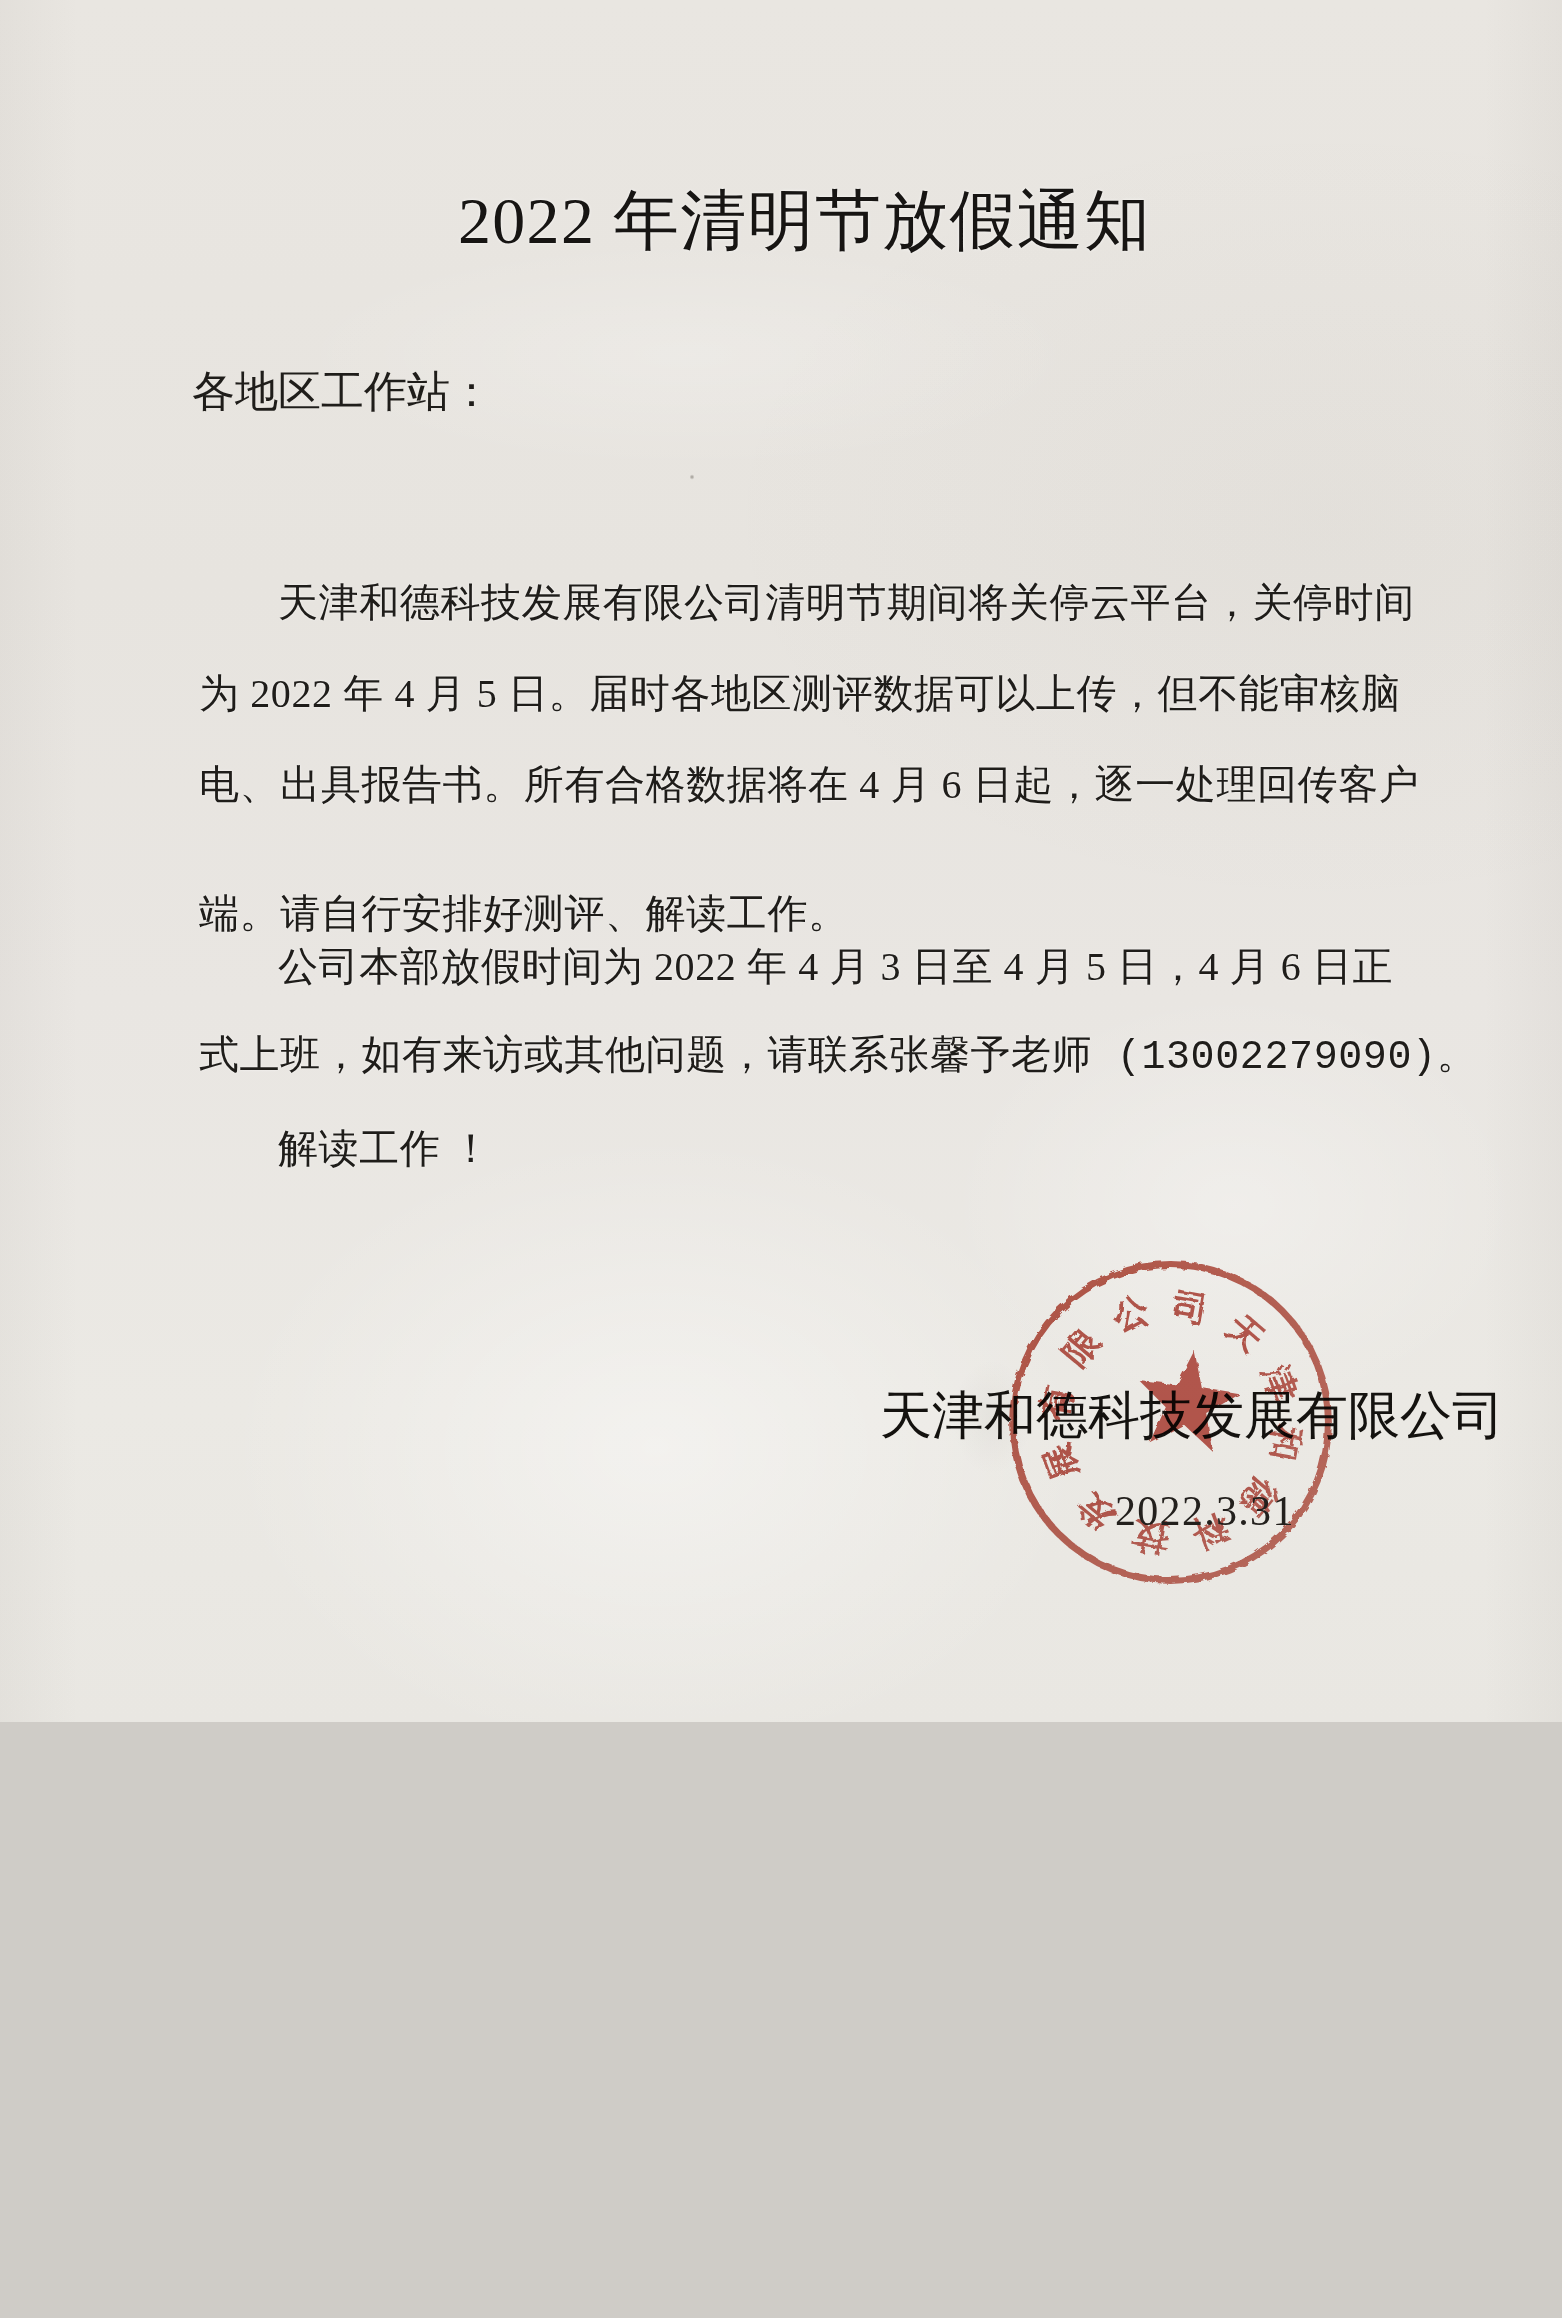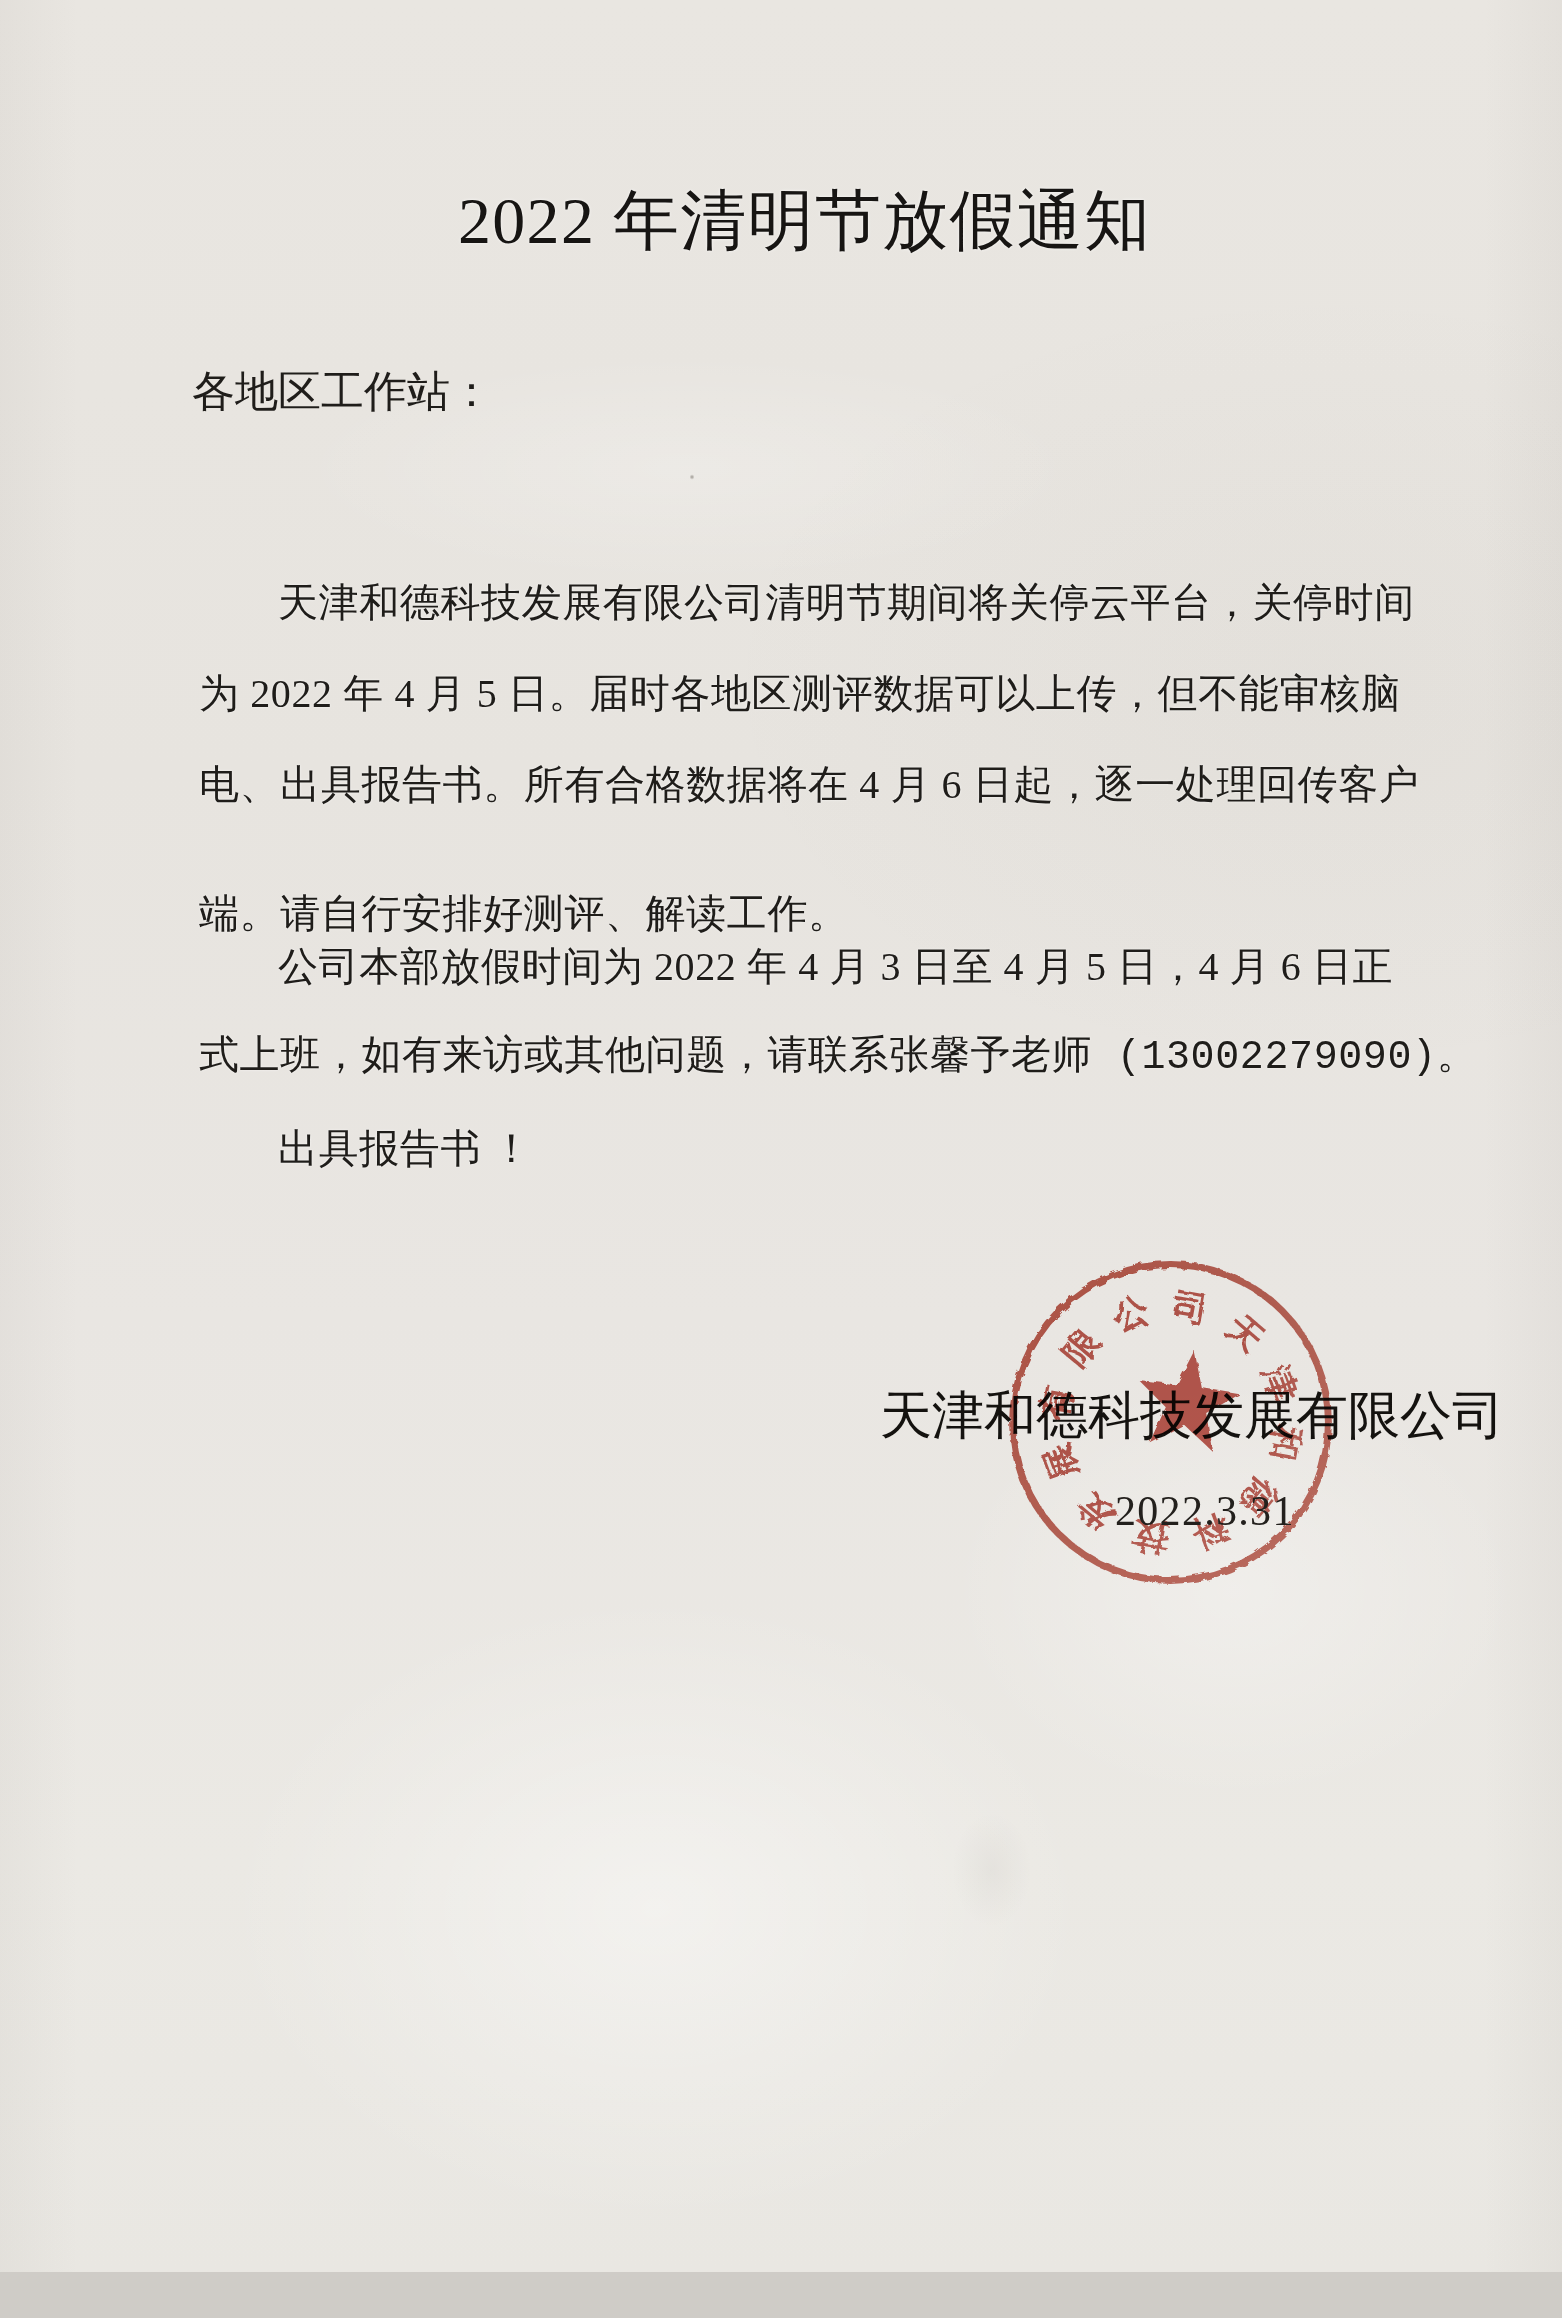--- a/index.html
+++ b/index.html
@@ -1,18 +1,18 @@
 <!DOCTYPE html>
 <html style="font-size:10px"><head>
 <meta charset="utf-8">
 <style>
   html,body{margin:0;padding:0;background:#cfccc7;}
   .page{
     position:relative;
-    width:1562px;height:2272px;
+    width:1562px;height:1722px;
     overflow:hidden;
     font-family:"Liberation Serif","DejaVu Serif",serif;
     color:#1f1d1a;
     background:
       radial-gradient(569px 164px at 44% 20.6%, rgba(255,255,255,0.20), transparent 70%),
       radial-gradient(696px 506px at 42% 84%, rgba(255,255,255,0.40), transparent 62%),
       radial-gradient(443px 329px at 79% 70%, rgba(255,255,255,0.28), transparent 65%),
       radial-gradient(57px 82px at 63.5% 82.3%, rgba(90,80,70,0.06), transparent 70%),
       radial-gradient(885px 569px at 85% 30%, rgba(110,100,90,0.035), transparent 70%),
       linear-gradient(90deg, rgba(110,100,92,0.05), transparent 5%, transparent 95%, rgba(110,100,92,0.05)),
@@ -48,21 +48,21 @@
   <div class="t title">2022 年清明节放假通知</div>
 
   <div class="t salutation">各地区工作站：</div>
 
   <div class="t bodyline indent l0">天津和德科技发展有限公司清明节期间将关停云平台，关停时间</div>
   <div class="t bodyline l1">为 2022 年 4 月 5 日。届时各地区测评数据可以上传，但不能审核脑</div>
   <div class="t bodyline l2">电、出具报告书。所有合格数据将在 4 月 6 日起，逐一处理回传客户</div>
   <div class="t bodyline l3">端。请自行安排好测评、解读工作。</div>
   <div class="t bodyline indent l4">公司本部放假时间为 2022 年 4 月 3 日至 4 月 5 日，4 月 6 日正</div>
   <div class="t bodyline l5">式上班，如有来访或其他问题，请联系张馨予老师 (13002279090)。</div>
-  <div class="t bodyline indent l6">出具报告书 ！</div>
+  <div class="t bodyline indent l6">解读工作 ！</div>
 
   <div class="t signature">天津和德科技发展有限公司</div>
 
   <div class="stamp">
     <svg viewBox="-300 -300 600 600" xmlns="http://www.w3.org/2000/svg">
       <defs>
         <filter id="rough" x="-20%" y="-20%" width="140%" height="140%">
           <feTurbulence type="fractalNoise" baseFrequency="0.07" numOctaves="3" result="n"></feTurbulence>
           <feDisplacementMap in="SourceGraphic" in2="n" scale="8"></feDisplacementMap>
         </filter>

